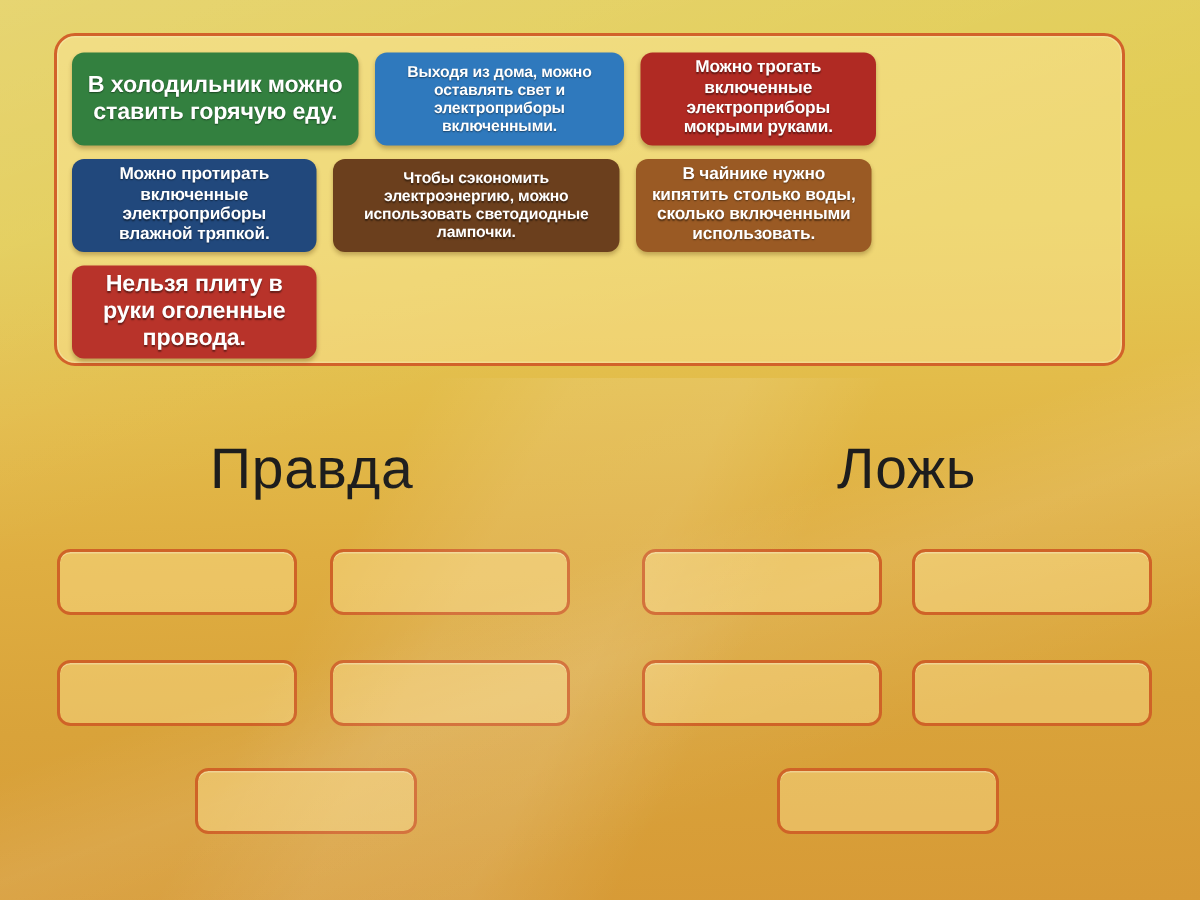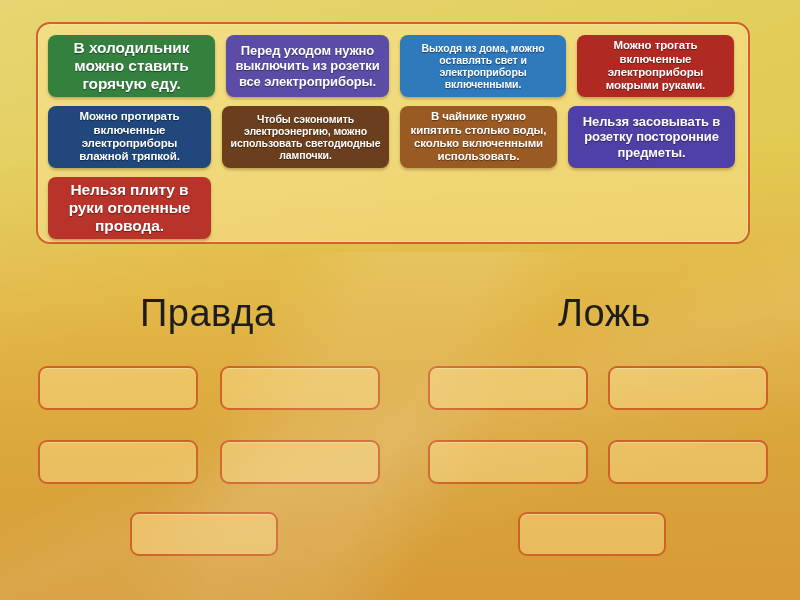--- a/index.html
+++ b/index.html
@@ -96,21 +96,21 @@
     user-select: none;
     overflow: hidden;
   }
   .tile span { display: block; width: 100%; }
 
   
   .row1 { height: 62px; }
   .row2 { height: 62px; }
   .row3 { height: 62px; }
 
-  .w-a { width: 167px; }
+  .w-a { width: 191px; }
   .w-b { width: 163px; }
   .w-c { width: 157px; }
   .w-d { width: 166px; }
 
   .fs-lg  { font-size: 15.5px; }
   .fs-md  { font-size: 13px; }
   .fs-sm  { font-size: 11.5px; }
   .fs-xs  { font-size: 10.5px; }
 
   
@@ -138,40 +138,34 @@
 </head>
 <body>
 
 <div id="stage">
 
   <div id="source-panel">
     <div id="tiles">
         <div class="tile row1 w-a fs-lg" style="background: rgb(51, 128, 63);">
           <span>В холодильник можно ставить горячую еду.</span>
         </div>
-        <div class="tile row1 w-b fs-md" style="background: rgb(91, 76, 168);">
-          <span>Перед уходом нужно выключить из розетки все электроприборы.</span>
-        </div>
         <div class="tile row1 w-d fs-xs" style="background: rgb(47, 121, 189);">
           <span>Выходя из дома, можно оставлять свет и электроприборы включенными.</span>
         </div>
         <div class="tile row1 w-c fs-sm" style="background: rgb(176, 42, 35);">
           <span>Можно трогать включенные электроприборы мокрыми руками.</span>
         </div>
         <div class="tile row2 w-b fs-sm" style="background: rgb(33, 72, 124);">
           <span>Можно протирать включенные электроприборы влажной тряпкой.</span>
         </div>
         <div class="tile row2 w-a fs-xs" style="background: rgb(107, 63, 29);">
           <span>Чтобы сэкономить электроэнергию, можно использовать светодиодные лампочки.</span>
         </div>
         <div class="tile row2 w-c fs-sm" style="background: rgb(154, 90, 36);">
           <span>В чайнике нужно кипятить столько воды, сколько включенными использовать.</span>
-        </div>
-        <div class="tile row3 w-a fs-md" style="background: rgb(79, 64, 168);">
-          <span>Нельзя засовывать в розетку посторонние предметы.</span>
         </div>
         <div class="tile row3 w-b fs-lg" style="background: rgb(184, 51, 42);">
           <span>Нельзя плиту в руки оголенные провода.</span>
         </div>
       </div>
   </div>
 
   <div class="category-title" id="title-true">Правда</div>
 
   <div class="category-title" id="title-false">Ложь</div>

